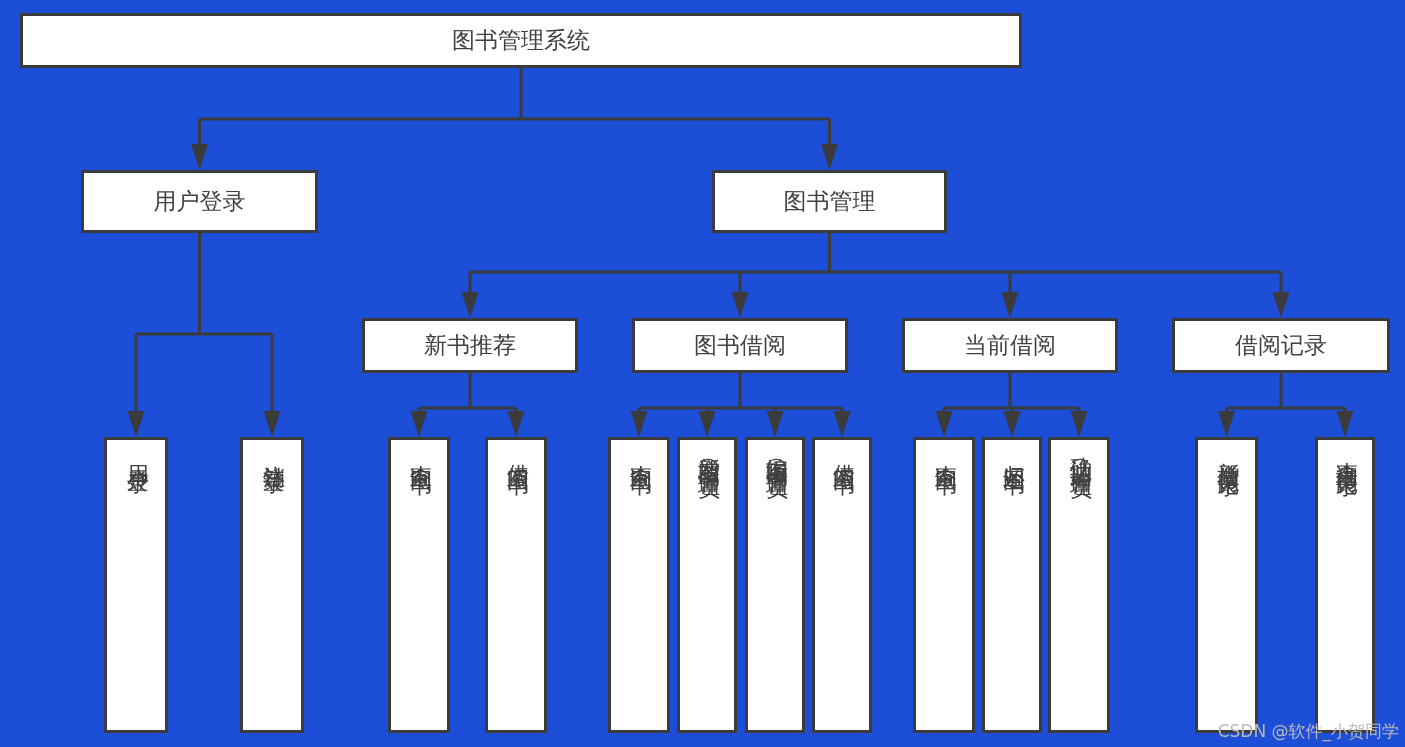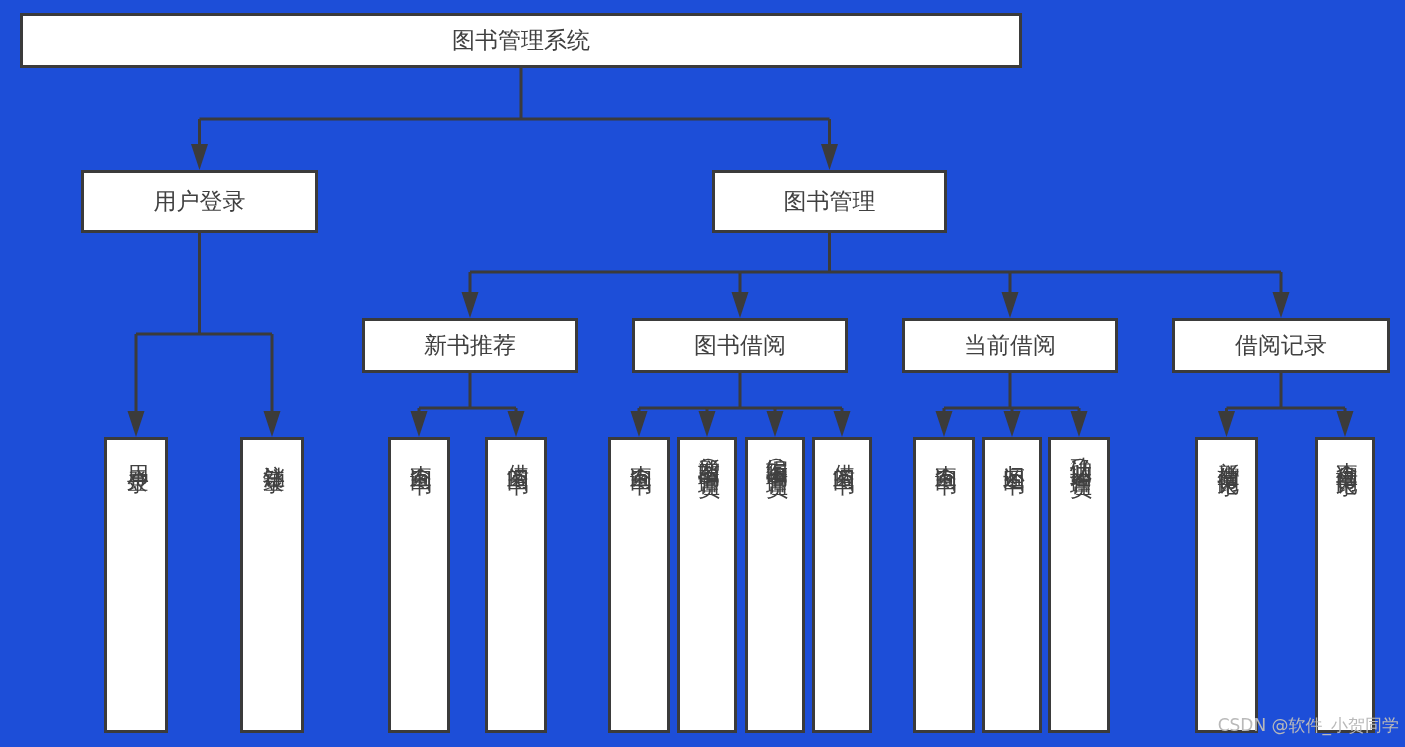--- a/index.html
+++ b/index.html
@@ -8,21 +8,21 @@
   #diagram-root{position:relative;width:1405px;height:747px;background:#1d4ed8;}
   svg#tree{position:absolute;left:0;top:0;width:1405px;height:747px;display:block;}
   .nodebox{fill:#ffffff;stroke:#3b3b3b;stroke-width:3;}
   .edge{stroke:#3b3b3b;stroke-width:3;fill:none;stroke-linecap:butt;}
   .arrowhead{fill:#3b3b3b;stroke:none;}
   .nodetext{fill:#404040;font-family:"DejaVu Sans","Liberation Sans",sans-serif;
             text-anchor:middle;dominant-baseline:middle;}
   .nodetext.h{font-size:23px;}
   .nodetext.v{font-size:22px;writing-mode:vertical-rl;text-orientation:upright;
               letter-spacing:3px;}
-  .watermark{position:absolute;right:6px;bottom:10px;font-size:17px;color:#b9b9b9;
+  .watermark{position:absolute;right:6px;bottom:4px;font-size:17px;color:#b9b9b9;
              font-family:"DejaVu Sans","Liberation Sans",sans-serif;
              white-space:nowrap;user-select:none;}
 </style>
 </head>
 <body>
 
 <div id="diagram-root">
   <svg id="tree" viewBox="0 0 1405 747">
     <g id="edge-layer">
         <path class="edge" d="M 521 68 L 521 119"></path>

